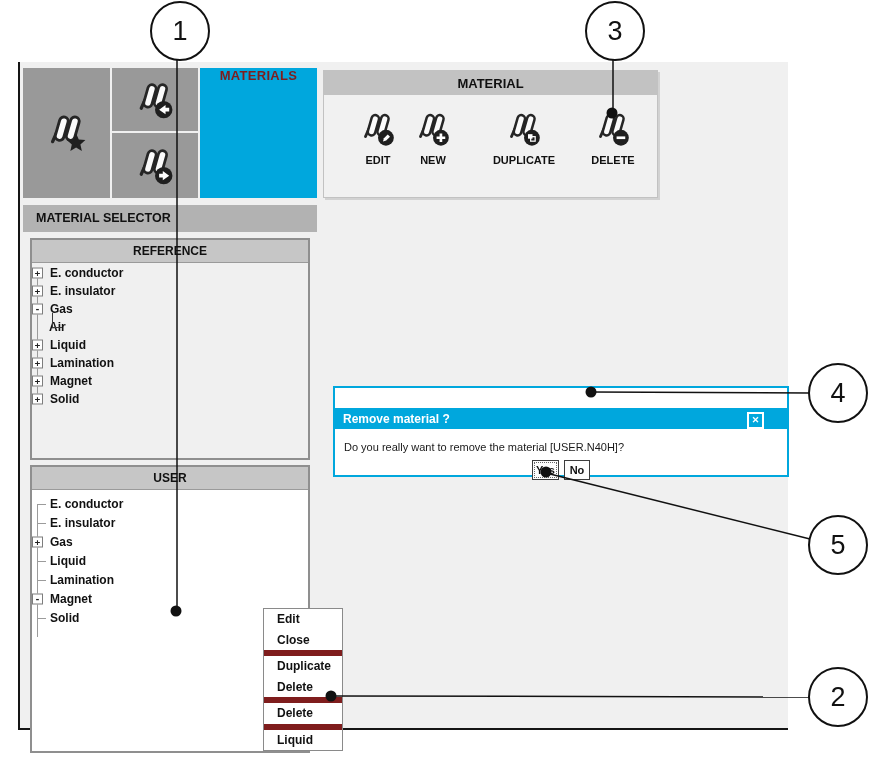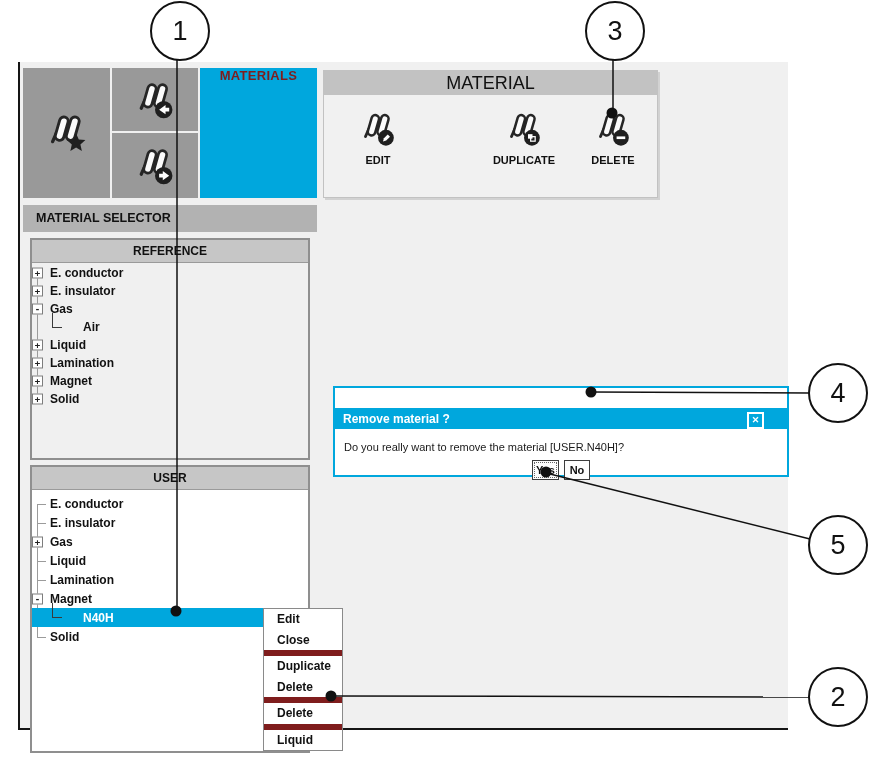--- a/index.html
+++ b/index.html
@@ -41,33 +41,33 @@
   .trunk{position:absolute;left:5px;width:1px;background:#9b9b9b;}
   .trow{position:relative;height:18px;display:flex;align-items:center;
         padding-left:18px;font-size:12px;font-weight:700;cursor:pointer;white-space:nowrap;}
   .user-panel .trow{height:19px;}
   .trow .box{
     position:absolute;left:0;top:50%;transform:translateY(-50%);
     width:9px;height:9px;border:1px solid #7d7d7d;background:#fff;
     font:700 9px/8px "DejaVu Sans Mono",monospace;text-align:center;color:#222;cursor:pointer;
   }
   .trow.plain::before{content:"";position:absolute;left:5px;top:50%;width:9px;height:1px;background:#9b9b9b;}
-  .trow.child{padding-left:51px;}
+  .trow.child{padding-left:17px;}
   .trow.child::before{
     content:"";position:absolute;left:20px;top:-5px;width:9px;height:14px;
     border-left:1.5px solid #3a3a3a;border-bottom:1.5px solid #3a3a3a;
   }
   .trow.selected{background:#00a7dd;color:#fff;}
   
   .mat-toolbar{
     position:absolute;left:303px;top:8px;width:335px;height:128px;background:#f1f1f1;
     border:1px solid #c2c2c2;box-sizing:border-box;box-shadow:2px 2px 0 rgba(0,0,0,.12);
   }
   .mat-toolbar .hd{height:24px;background:#c2c2c2;display:flex;align-items:center;justify-content:center;
-    font-size:18px;font-weight:400;}
+    font-size:13px;font-weight:700;}
   .tb-btn{position:absolute;top:38px;display:flex;flex-direction:column;align-items:center;cursor:pointer;}
   .tb-lbl{font-size:11px;font-weight:700;margin-top:5px;}
   .tb-edit{left:24px;width:60px;} .tb-new{left:79px;width:60px;}
   .tb-dup{left:155px;width:90px;} .tb-del{left:249px;width:80px;}
   
   .dialog{
     position:absolute;left:333px;top:386px;width:456px;height:91px;z-index:20;
     background:#fff;border:2px solid #00a7dd;box-sizing:border-box;
   }
   .dialog-title{
@@ -200,38 +200,43 @@
       <div class="trow plain">
         <span>Liquid</span>
       </div>
       <div class="trow plain">
         <span>Lamination</span>
       </div>
       <div class="trow">
         <span class="box">-</span>
         <span>Magnet</span>
       </div>
-      <div class="trow child selected">
-        <span>N40H</span>
-      </div>
       <div class="trow plain">
         <span>Solid</span>
       </div>
     </div>
   </div>
 
   <div class="mat-toolbar">
     <div class="hd">MATERIAL</div>
     <div class="tb-btn tb-edit">
       <svg class="micon" width="40" height="40" viewBox="0 0 48 48">
         <use href="#matg"></use>
         <circle cx="33.5" cy="34.5" r="9.5" fill="#1f1f1f"></circle>
         <path d="M30 39l1.1-3.8 4.6-4.6 2.7 2.7-4.6 4.6z" fill="#fff"></path>
       </svg>
       <span class="tb-lbl">EDIT</span>
+    </div>
+    <div class="tb-btn tb-new">
+      <svg class="micon" width="40" height="40" viewBox="0 0 48 48">
+        <use href="#matg"></use>
+        <circle cx="33.5" cy="34.5" r="9.5" fill="#1f1f1f"></circle>
+        <path d="M33.5 29.3v10.4M28.3 34.5h10.4" stroke="#fff" stroke-width="3.2"></path>
+      </svg>
+      <span class="tb-lbl">NEW</span>
     </div>
     <div class="tb-btn tb-dup">
       <svg class="micon" width="40" height="40" viewBox="0 0 48 48">
         <use href="#matg"></use>
         <circle cx="33.5" cy="34.5" r="9.5" fill="#1f1f1f"></circle>
         <rect x="28.8" y="30.2" width="5.4" height="5.4" fill="#fff"></rect>
         <rect x="32" y="33.2" width="5.4" height="5.4" fill="none" stroke="#fff" stroke-width="1.5"></rect>
       </svg>
       <span class="tb-lbl">DUPLICATE</span>
     </div>

